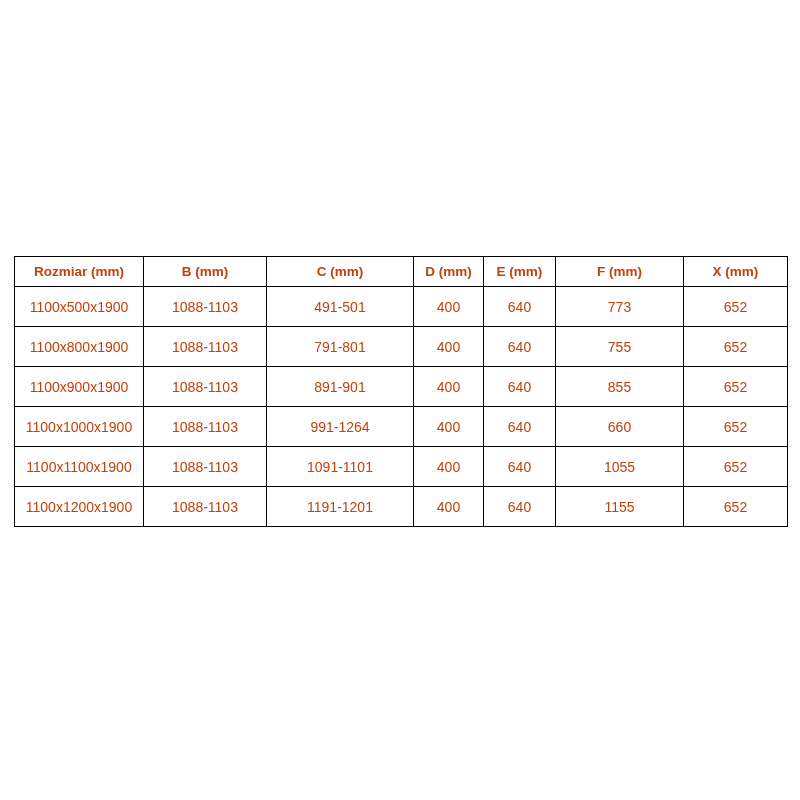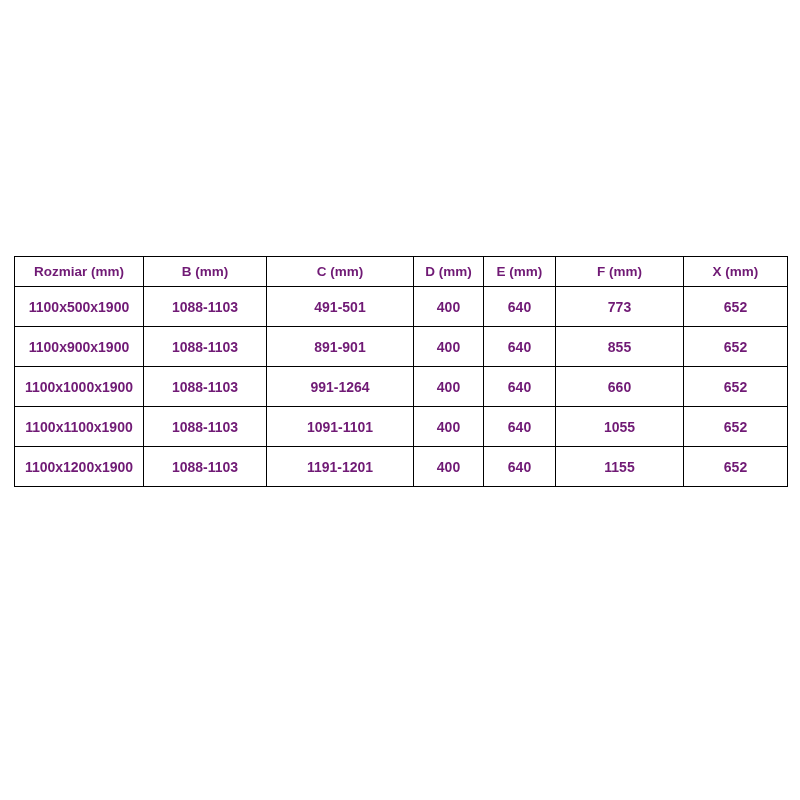--- a/index.html
+++ b/index.html
@@ -12,38 +12,38 @@
   .table-wrap {
     position: absolute;
     left: 14px;
     top: 256px;
     width: 773px;
   }
   table.spec {
     width: 100%;
     border-collapse: collapse;
     table-layout: fixed;
-    color: #701a75;
+    color: #c2410c;
   }
   table.spec th, table.spec td {
     border: 1px solid #000000;
     text-align: center;
     vertical-align: middle;
     overflow: hidden;
     white-space: nowrap;
   }
   table.spec th {
     height: 30px;
     font-size: 13.5px;
     font-weight: bold;
   }
   table.spec td {
     height: 40px;
     font-size: 14px;
-    font-weight: bold;
+    font-weight: normal;
   }
   col.c-rozmiar { width: 129px; }
   col.c-b { width: 123px; }
   col.c-c { width: 147px; }
   col.c-d { width: 70px; }
   col.c-e { width: 72px; }
   col.c-f { width: 128px; }
   col.c-x { width: 104px; }
 </style>
 </head>
@@ -75,20 +75,29 @@
       <tr>
         <td>1100x500x1900</td>
         <td>1088-1103</td>
         <td>491-501</td>
         <td>400</td>
         <td>640</td>
         <td>773</td>
         <td>652</td>
       </tr>
       <tr>
+        <td>1100x800x1900</td>
+        <td>1088-1103</td>
+        <td>791-801</td>
+        <td>400</td>
+        <td>640</td>
+        <td>755</td>
+        <td>652</td>
+      </tr>
+      <tr>
         <td>1100x900x1900</td>
         <td>1088-1103</td>
         <td>891-901</td>
         <td>400</td>
         <td>640</td>
         <td>855</td>
         <td>652</td>
       </tr>
       <tr>
         <td>1100x1000x1900</td>

